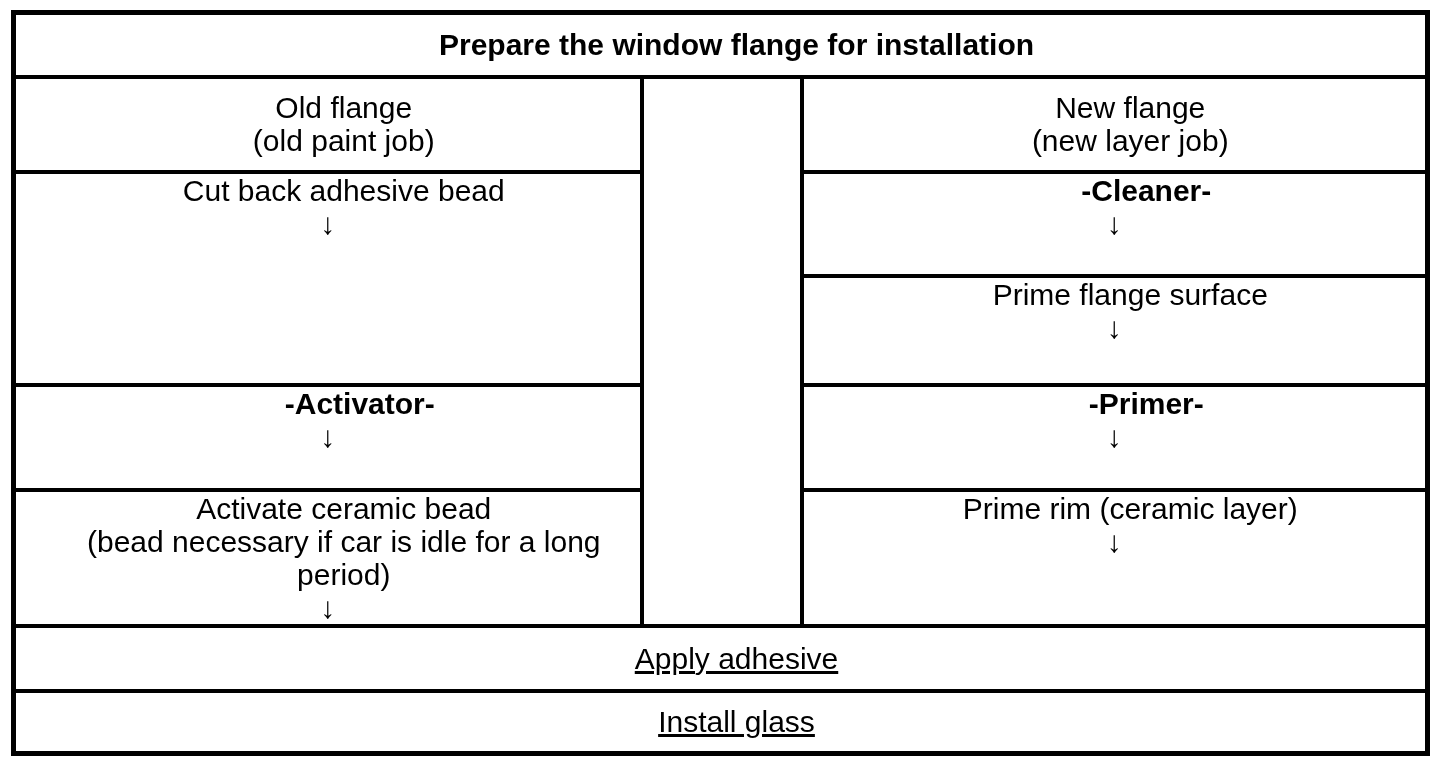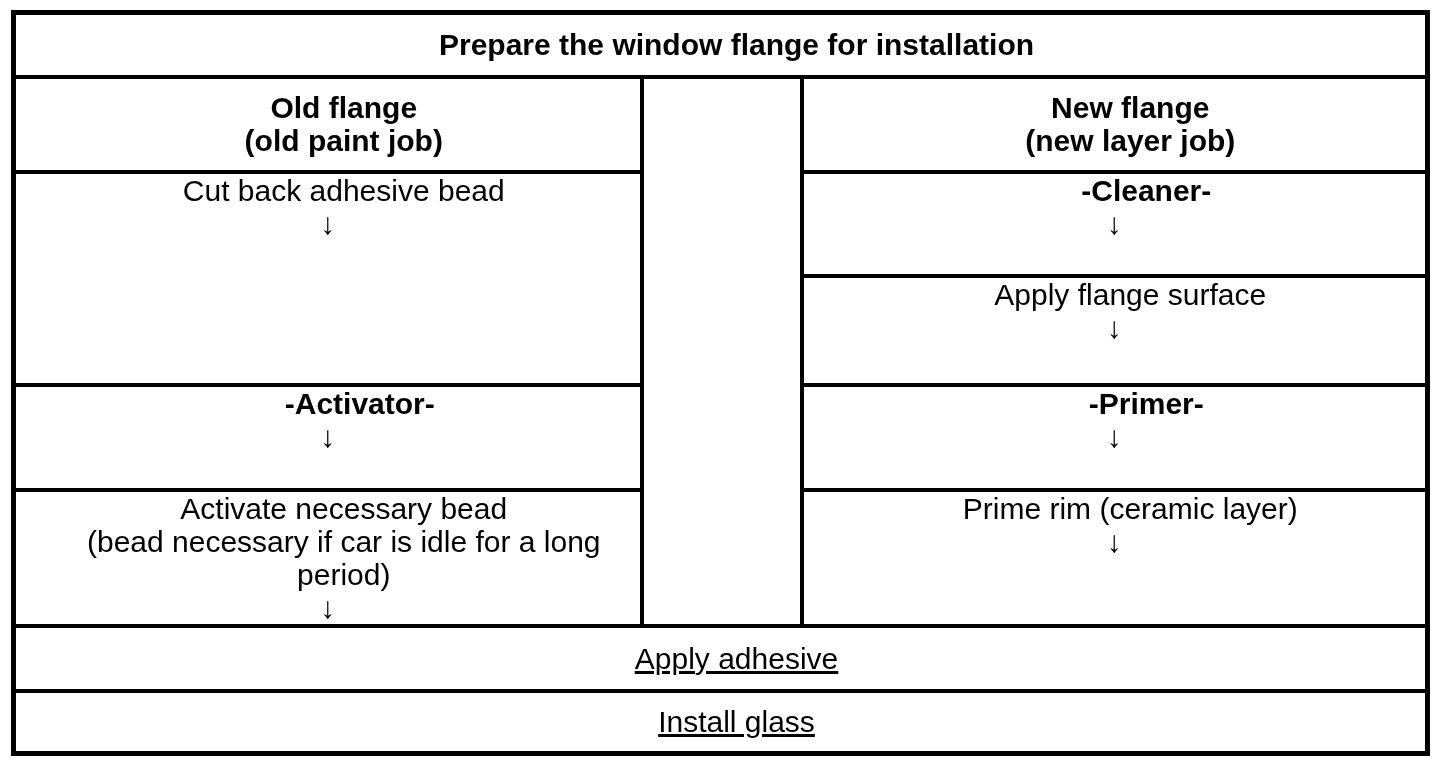--- a/index.html
+++ b/index.html
@@ -33,21 +33,21 @@
     line-height: 33px;
     background: #ffffff;
     overflow: hidden;
   }
   td.title-cell {
     vertical-align: middle;
     font-weight: bold;
   }
   td.hdr {
     vertical-align: middle;
-    font-weight: bold;
+    font-weight: normal;
   }
   td.step {
     vertical-align: top;
     padding-top: 17px;
   }
   td.footer-cell {
     vertical-align: middle;
     text-decoration: underline;
   }
   .bold { font-weight: bold; padding-left: 32px; }
@@ -94,39 +94,39 @@
       <span class="arrow">↓</span>
     </td>
     <td class="step">
       <span class="line bold">-Cleaner-</span>
       <span class="arrow">↓</span>
     </td>
   </tr>
 
   <tr style="height:109px">
     <td class="step">
-      <span class="line">Apply flange surface</span>
+      <span class="line">Prime flange surface</span>
       <span class="arrow">↓</span>
     </td>
   </tr>
 
   <tr style="height:105px">
     <td class="step">
       <span class="line bold">-Activator-</span>
       <span class="arrow">↓</span>
     </td>
     <td class="step">
       <span class="line bold">-Primer-</span>
       <span class="arrow">↓</span>
     </td>
   </tr>
 
   <tr style="height:135px">
     <td class="step">
-      <span class="line">Activate necessary bead</span>
+      <span class="line">Activate ceramic bead</span>
       <span class="line">(bead necessary if car is idle for a long period)</span>
       <span class="arrow">↓</span>
     </td>
     <td class="step">
       <span class="line">Prime rim (ceramic layer)</span>
       <span class="arrow">↓</span>
     </td>
   </tr>
 
   <tr style="height:65px">

